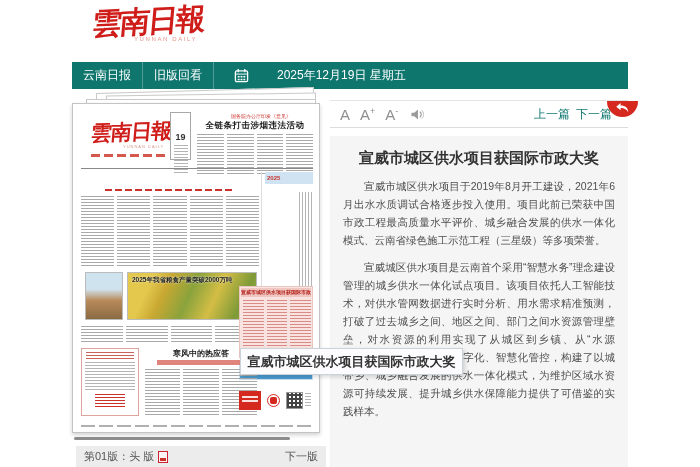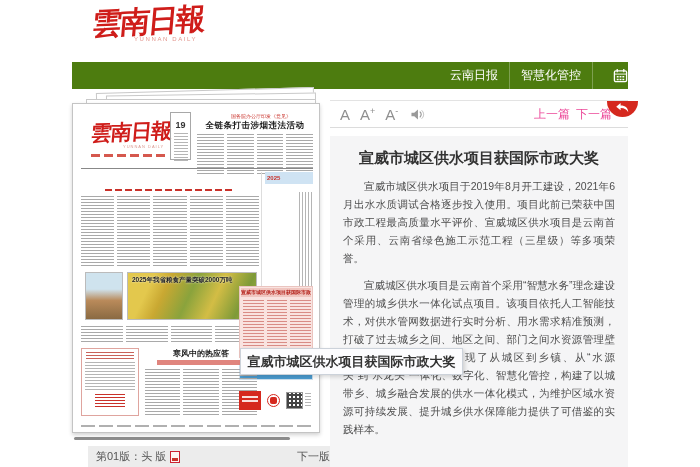--- a/index.html
+++ b/index.html
@@ -12,21 +12,21 @@
   .logo { position:absolute; left:92px; top:4px; width:130px; height:54px; cursor:pointer; }
   .logo-cn {
     font-family:"DejaVu Serif", serif; font-weight:bold; font-size:30px;
     color:#cf1d1a; transform:rotate(-3deg) skewX(-8deg); letter-spacing:-2px; line-height:34px;
   }
   .logo-en { font-size:6px; color:#e2948c; letter-spacing:1.6px; margin:-2px 0 0 42px; }
 
   
   .navbar {
     position:absolute; left:72px; top:62px; width:556px; height:27px;
-    background:#4d7c0f; display:flex; align-items:center; color:#fff; font-size:12px;justify-content:flex-end;
+    background:#0f766e; display:flex; align-items:center; color:#fff; font-size:12px;
   }
   .nav-item { line-height:27px; padding:0 11px; border-right:1px solid rgba(255,255,255,.28); cursor:pointer; white-space:nowrap; }
   .nav-cal { margin-left:20px; width:15px; height:15px; cursor:pointer; }
   .nav-date { margin-left:28px; white-space:nowrap; }
 
   
   .stack { position:absolute; background:#fff; border:1px solid #c9c9c9; }
   .stack1 { left:96px;  top:90px; width:218px; height:12px; transform:rotate(-1.6deg); }
   .stack2 { left:106px; top:94px; width:210px; height:10px; transform:rotate(-0.8deg); }
   .stack3 { left:86px;  top:99px; width:230px; height:9px; }
@@ -37,21 +37,21 @@
     background:#fff; border:1px solid #c4c4c4; box-shadow:0 2px 4px rgba(0,0,0,.18);
     z-index:2; cursor:pointer;
   }
   .front-page > div { position:absolute; }
   .fp-mast { left:18px; top:14px; font-family:"DejaVu Serif",serif; font-weight:bold;
              font-size:21px; color:#cf1d1a; transform:skewX(-7deg) rotate(-2deg); letter-spacing:-1px; }
   .fp-mast-sub { left:50px; top:40px; font-size:4px; color:#da9a92; letter-spacing:1px; }
   .fp-slogan { left:18px; top:50px; width:74px; height:3px;
       background:repeating-linear-gradient(90deg,#d5584e 0 9px, transparent 9px 13px); }
   .fp-datebox { left:97px; top:8px; width:21px; height:48px; border:1px solid #a8a8a8; text-align:center; }
-  .fp-dateday { font-size:9px; font-weight:bold; color:#333; line-height:12px; margin-top:6px; }
+  .fp-dateday { font-size:9px; font-weight:bold; color:#333; line-height:12px; margin-top:18px; }
   .fp-datelines { margin:2px auto 0; width:14px; height:29px;
       background:repeating-linear-gradient(180deg,#b5b5b5 0 1px, transparent 1px 3px); }
   .fp-kicker { left:140px; top:9px; width:96px; font-size:5px; color:#c9312a; text-align:center; }
   .fp-headline-top { left:124px; top:16px; width:116px; font-size:8.5px; font-weight:bold; color:#1a1a1a;
       text-align:center; letter-spacing:.5px; }
   .cols { display:flex; gap:3px; }
   .cols > i { flex:1; display:block;
       background:repeating-linear-gradient(180deg,#a9a9a9 0 1px, transparent 1px 3px); }
   .fp-topcols { left:124px; top:30px; width:116px; height:42px; }
   .fp-rule { left:8px; top:64px; width:232px; height:0; border-top:1px solid #888; }
@@ -101,36 +101,36 @@
   .fp-qr { left:213px; top:288px; width:17px; height:17px; border:1px solid #999; background:#fff;
       background-image:repeating-linear-gradient(0deg,#444 0 2px, transparent 2px 4px),
                        repeating-linear-gradient(90deg,#444 0 2px, transparent 2px 4px); }
   .fp-qr-label { left:232px; top:289px; width:6px; height:15px;
       background:repeating-linear-gradient(180deg,#b5b5b5 0 1px, transparent 1px 3px); }
   .fp-footline { left:8px; top:321px; width:232px; height:2px;
       background:repeating-linear-gradient(90deg,#b0b0b0 0 14px, transparent 14px 18px); }
 
   
   .dbl-line { position:absolute; left:74px; top:437px; width:216px; height:3px; background:#8d8d8d; border-radius:2px; }
-  .pager { position:absolute; left:88px; top:446px; width:250px; height:21px; background:#ececec;
+  .pager { position:absolute; left:76px; top:446px; width:250px; height:21px; background:#ececec;
       display:flex; justify-content:space-between; align-items:center; padding:0 8px; font-size:11px; color:#555; }
   .pager-left { display:flex; align-items:center; gap:4px; }
   .pdf-icon { display:inline-block; width:10px; height:12px; border:1px solid #c23; background:#fdf4f3; position:relative; cursor:pointer; }
   .pdf-icon::after { content:""; position:absolute; left:1px; bottom:1px; width:6px; height:3px; background:#c9312a; }
   .pager-next { cursor:pointer; }
 
   
   .toolbar { position:absolute; left:330px; top:100px; width:298px; height:28px; background:#fff;
       border-top:1px solid #e3e3e3; border-bottom:1px solid #dcdcdc;
       display:flex; align-items:center; padding:0 10px; color:#8f8f8f; }
   .tb-font { font-size:15px; margin-right:10px; cursor:pointer; color:#8f8f8f; }
   .tb-font sup { font-size:9px; }
   .tb-speaker { width:15px; height:13px; margin-left:2px; cursor:pointer; }
   .tb-spacer { flex:1; }
-  .tb-nav { font-size:12px; color:#ec4899; margin-right:6px; cursor:pointer; }
+  .tb-nav { font-size:12px; color:#0f766e; margin-right:6px; cursor:pointer; }
   .back-btn { position:absolute; left:607px; top:101px; width:31px; height:16px; background:#d5281e;
       border-radius:0 0 16px 16px; display:flex; align-items:flex-start; justify-content:center; cursor:pointer; z-index:6; }
   .back-btn svg { margin-top:1px; }
   .article-body { position:absolute; left:330px; top:136px; width:298px; height:331px; background:#f5f5f6; overflow:hidden; }
   .article-title { margin-top:13px; text-align:center; font-size:15px; font-weight:bold; color:#333; }
   .article-body p { margin:9px 13px 0; font-size:10.5px; line-height:18px; color:#4e4e4e;
       text-align:justify; text-indent:2em; }
 
   
   .tooltip { position:absolute; left:240px; top:348px; width:223px; height:27px; z-index:20;
@@ -140,33 +140,34 @@
 </head>
 <body>
 
 <div class="logo">
   <div class="logo-cn">雲南日報</div>
   <div class="logo-en">YUNNAN DAILY</div>
 </div>
 
 <div class="navbar">
   <div class="nav-item">云南日报</div>
-  <div class="nav-item">智慧化管控</div>
+  <div class="nav-item">旧版回看</div>
   <svg class="nav-cal" viewBox="0 0 16 16">
     <rect x="1.5" y="3" width="13" height="11.5" rx="1.5" fill="none" stroke="#fff" stroke-width="1.4"></rect>
     <line x1="4.5" y1="1" x2="4.5" y2="4.5" stroke="#fff" stroke-width="1.4"></line>
     <line x1="11.5" y1="1" x2="11.5" y2="4.5" stroke="#fff" stroke-width="1.4"></line>
     <line x1="1.5" y1="6.5" x2="14.5" y2="6.5" stroke="#fff" stroke-width="1"></line>
     <rect x="4" y="8.5" width="2" height="1.6" fill="#fff"></rect>
       <rect x="7" y="8.5" width="2" height="1.6" fill="#fff"></rect>
       <rect x="10" y="8.5" width="2" height="1.6" fill="#fff"></rect>
     <rect x="4" y="11.5" width="2" height="1.6" fill="#fff"></rect>
       <rect x="7" y="11.5" width="2" height="1.6" fill="#fff"></rect>
       <rect x="10" y="11.5" width="2" height="1.6" fill="#fff"></rect>
   </svg>
+  <div class="nav-date">2025年12月19日 星期五</div>
 </div>
 
 <div class="stack stack1"></div>
 <div class="stack stack2"></div>
 <div class="stack stack3"></div>
 
 <div class="front-page">
   <div class="fp-mast">雲南日報</div>
   <div class="fp-mast-sub">YUNNAN DAILY</div>
   <div class="fp-slogan"></div>
@@ -265,18 +266,18 @@
   <span class="tb-nav">下一篇</span>
 </div>
 <div class="back-btn">
   <svg width="16" height="11" viewBox="0 0 20 13">
     <path d="M7 4 L7 1 L1.5 5.5 L7 10 L7 7 C12 7 15 9 16.5 12.5 C16.5 7 13 4 7 4 Z" fill="#ffffff"></path>
   </svg>
 </div>
 
 <div class="article-body">
   <div class="article-title">宣威市城区供水项目获国际市政大奖</div>
-  <p>宣威市城区供水项目于2019年8月开工建设，2021年6月出水水质调试合格逐步投入使用。项目此前已荣获中国市政工程最高质量水平评价、宣威城区供水项目是云南首个采用、云南省绿色施工示范工程（三星级）等多项荣誉。</p>
+  <p>宣威市城区供水项目于2019年8月开工建设，2021年6月出水水质调试合格逐步投入使用。项目此前已荣获中国市政工程最高质量水平评价、城乡融合发展的供水一体化模式、云南省绿色施工示范工程（三星级）等多项荣誉。</p>
   <p>宣威城区供水项目是云南首个采用“智慧水务”理念建设管理的城乡供水一体化试点项目。该项目依托人工智能技术，对供水管网数据进行实时分析、用水需求精准预测，打破了过去城乡之间、地区之间、部门之间水资源管理壁垒，对水资源的利用实现了从城区到乡镇、从“水源头”到“水龙头”一体化、数字化、智慧化管控，构建了以城带乡、城乡融合发展的供水一体化模式，为维护区域水资源可持续发展、提升城乡供水保障能力提供了可借鉴的实践样本。</p>
 
 </div>
 
 <div class="tooltip">宣威市城区供水项目获国际市政大奖</div>
 
 </body></html>

